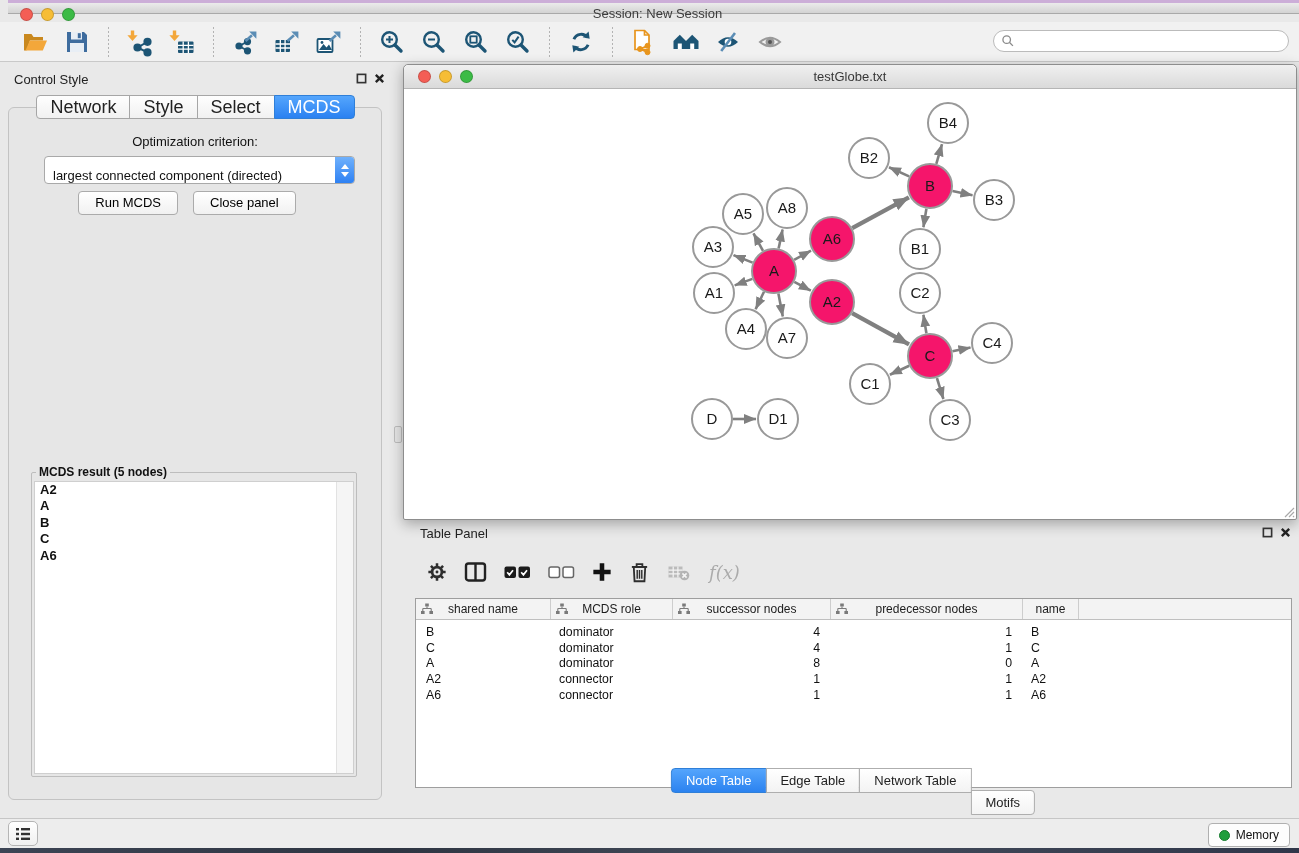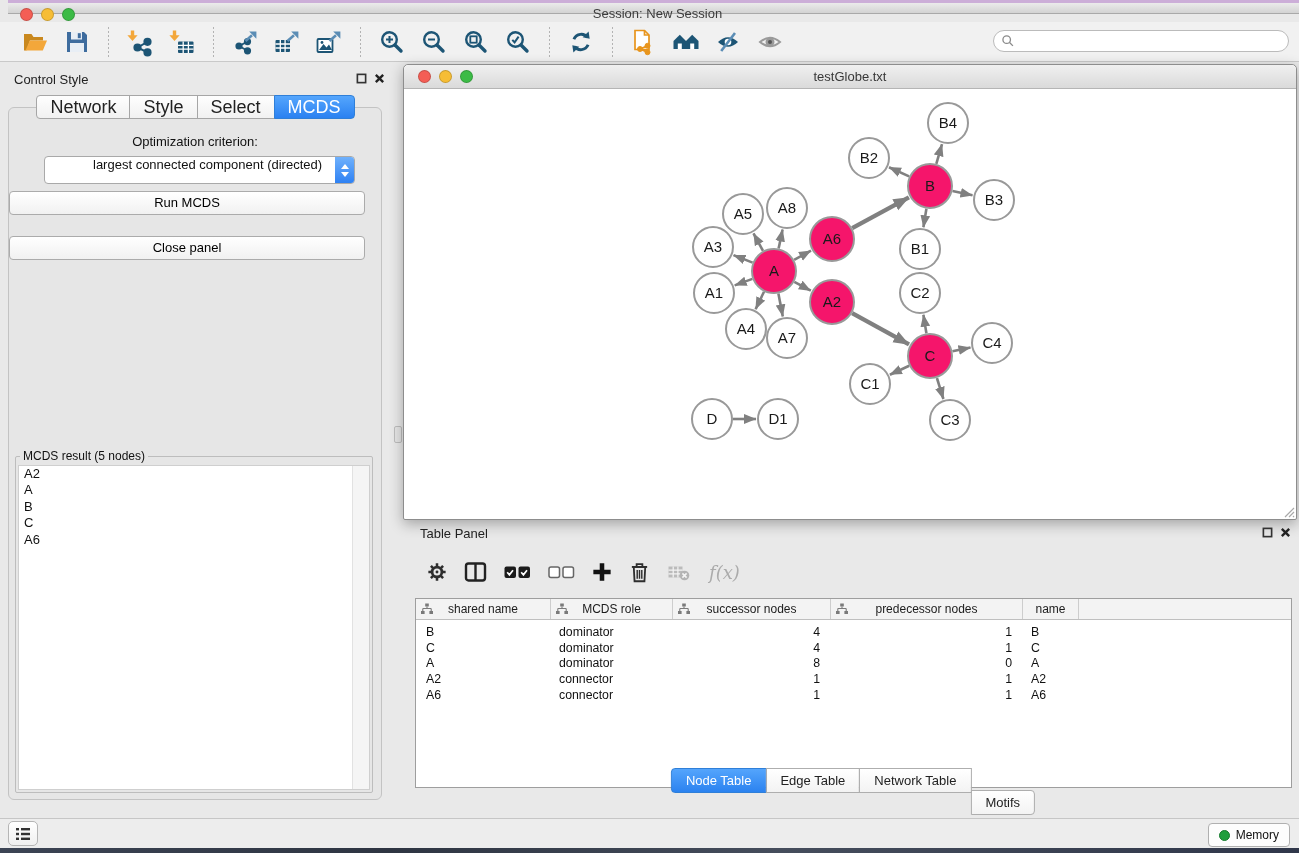--- a/index.html
+++ b/index.html
@@ -34,31 +34,31 @@
   .cp-tabs{position:absolute;left:0;top:95px;width:391px;display:flex;justify-content:center;z-index:3;}
   .cp-tab{height:22px;line-height:22px;padding:0 13px;font-size:18px;background:linear-gradient(#fefefe,#f1f1f1);
     border:1px solid #a6a6a6;margin-left:-1px;cursor:default;}
   .cp-tab:first-child{border-radius:4px 0 0 4px;margin-left:0;}
   .cp-tab:last-child{border-radius:0 4px 4px 0;}
   .cp-tab.active{background:linear-gradient(#55a6fd,#2a81f1);color:#fff;border-color:#2f7fd8;}
   .cp-body{position:absolute;left:8px;top:107px;width:374px;height:693px;background:#e6e6e6;
     border:1px solid #c3c3c3;border-radius:6px;box-sizing:border-box;}
   .opt-label{position:absolute;left:0;right:0;top:26px;text-align:center;font-size:13px;color:#111;}
   .dropdown{position:absolute;left:35px;right:26px;top:48px;height:28px;background:#fff;border:1px solid #a9a9a9;
-    border-radius:4px;display:flex;align-items:flex-start;box-sizing:border-box;overflow:hidden;padding-left:40px;}
+    border-radius:4px;display:flex;align-items:flex-end;box-sizing:border-box;overflow:hidden;}
   .dd-text{flex:1;font-size:13px;padding-left:8px;white-space:nowrap;color:#111;}
   .dd-stepper{width:19px;align-self:stretch;background:linear-gradient(#6fb1fc,#2e81f3);
     display:flex;flex-direction:column;align-items:center;justify-content:center;gap:3px;}
   .dd-up{width:0;height:0;border-left:4px solid transparent;border-right:4px solid transparent;border-bottom:5px solid #fff;}
   .dd-down{width:0;height:0;border-left:4px solid transparent;border-right:4px solid transparent;border-top:5px solid #fff;}
-  .cp-buttons{position:absolute;left:0;right:16px;top:83px;display:flex;justify-content:center;gap:21px;flex-direction:column;}
+  .cp-buttons{position:absolute;left:0;right:16px;top:83px;display:flex;justify-content:center;gap:15px;}
   .cp-btn{height:24px;padding:0 16px;background:linear-gradient(#ffffff,#f1f1f1);border:1px solid #ababab;
     border-radius:4px;font-size:13px;line-height:22px;cursor:default;}
-  .mcds-fieldset{position:absolute;left:6px;right:8px;top:341px;bottom:6px;margin:0;padding:2px;
-    border:1px solid #bdbdbd;border-radius:2px;}
+  .mcds-fieldset{position:absolute;left:6px;right:8px;top:341px;bottom:6px;margin:16px;padding:2px;
+    border:1px solid #bdbdbd;border-radius:2px;font-weight:bold;}
   .mcds-fieldset legend{font-size:12px;color:#111;padding:0 3px;margin-left:2px;}
   .mcds-list{position:relative;height:100%;background:#fff;border:1px solid #cfcfcf;box-sizing:border-box;overflow:hidden;}
   .mcds-scroll{position:absolute;right:0;top:0;bottom:0;width:16px;background:#f5f5f5;border-left:1px solid #e2e2e2;}
   .mcds-item{font-size:13px;line-height:16.4px;padding:0 5px;color:#111;}
   .mcds-item:first-child{padding-top:3px;}
   
   .net-window{position:absolute;left:403px;top:64px;width:894px;height:456px;background:#fff;
     border:1px solid #8d8d8d;border-radius:5px 5px 2px 2px;box-sizing:border-box;
     box-shadow:0 4px 14px rgba(0,0,0,.30);}
   .net-titlebar{position:absolute;left:0;right:0;top:0;height:23px;background:linear-gradient(#f0f0f0,#dadada);

